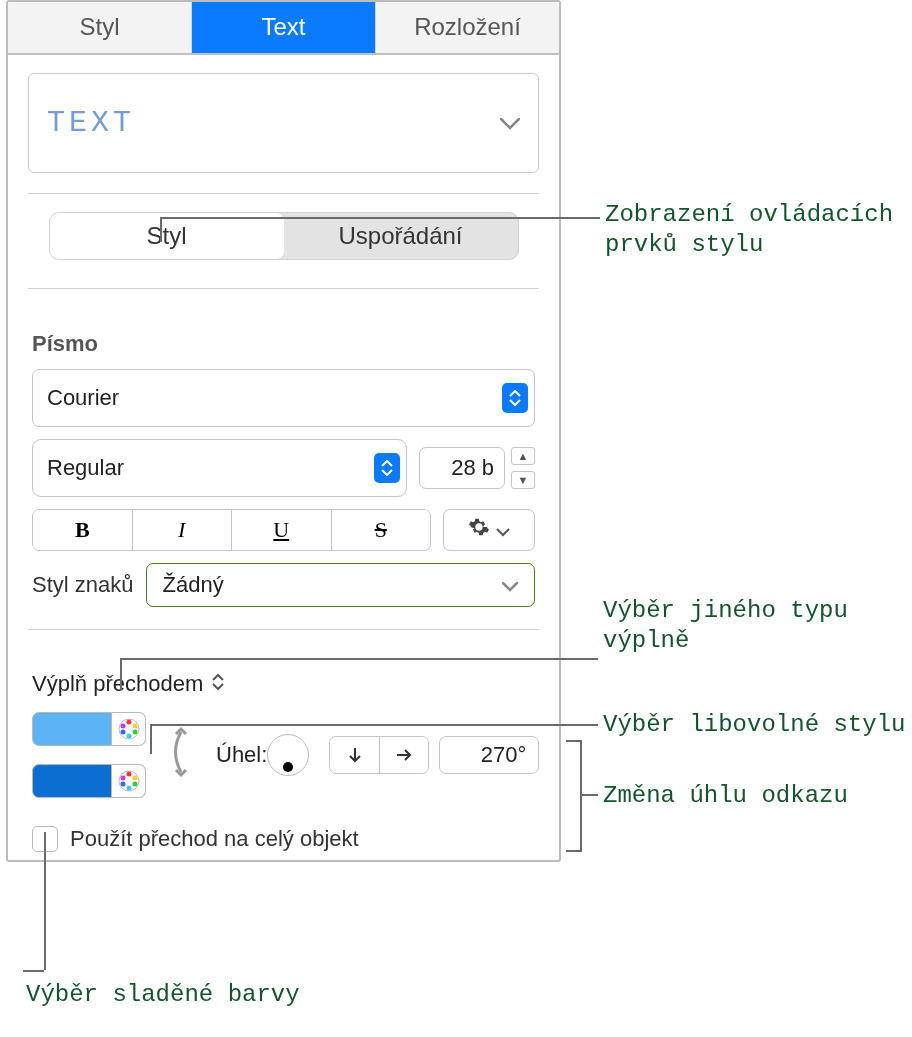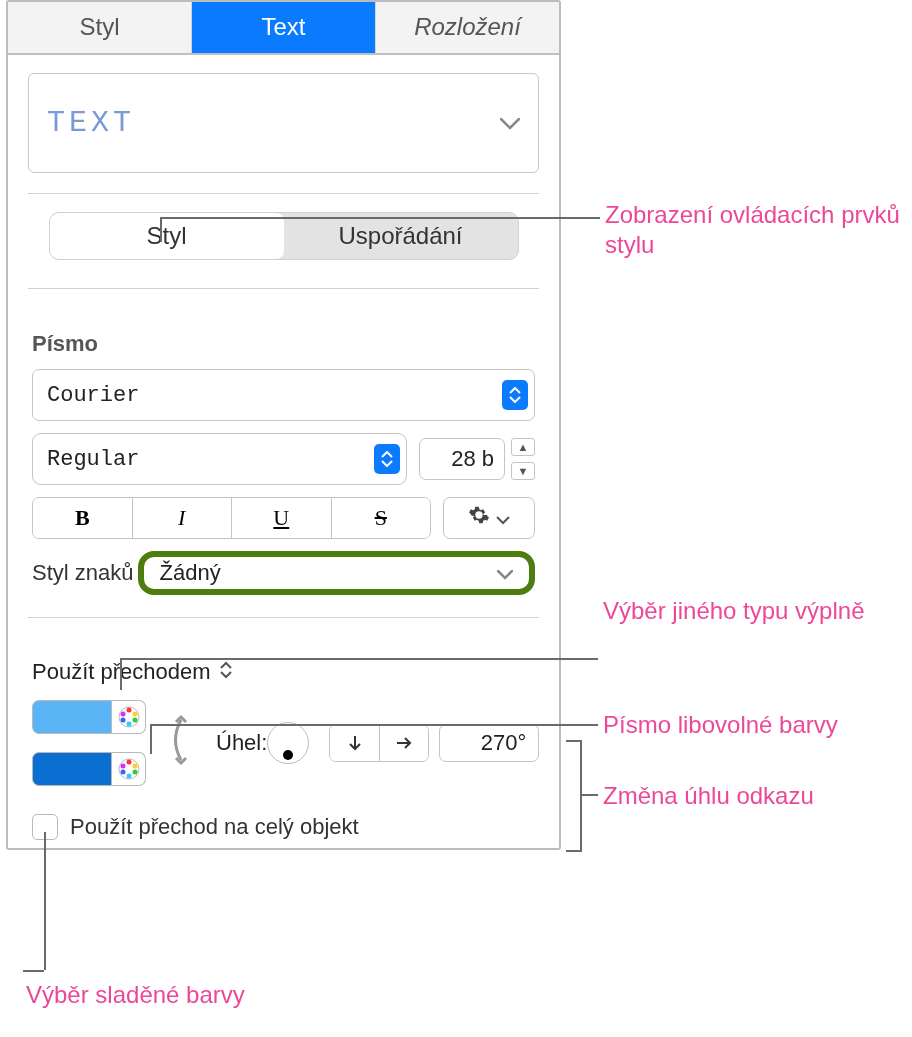--- a/index.html
+++ b/index.html
@@ -31,21 +31,21 @@
     background: #f3f3f3;
   }
   .topbar div {
     flex: 1;
     text-align: center;
     padding: 11px 0 12px;
     font-size: 24px;
     color: #555;
     border-right: 1px solid #d5d5d5;
   }
-  .topbar div:last-child { border-right: none; font-style: italic; }
+  .topbar div:last-child { border-right: none; }
   .topbar .active {
     background: #0a7bff;
     color: #fff;
   }
 
   
   .para-style {
     margin: 18px 20px 0;
     border: 1px solid #c9c9c9;
     border-radius: 6px;
@@ -95,21 +95,21 @@
     color: #555;
     margin: 42px 0 12px 24px;
     font-weight: 600;
   }
 
   .row { display:flex; gap:12px; margin:0 24px 12px; align-items:center; }
 
   .popup {
     display:flex; align-items:center; justify-content:space-between;
     background:#fff; border:1px solid #c4c4c4; border-radius:7px;
-    font-size:22px; padding:6px 6px 6px 14px; height:52px;font-family:Liberation Mono, monospace;
+    font-size:22px; padding:6px 6px 6px 14px; height:58px;
   }
   .popup .stepper-blue {
     width:26px; height:30px; border-radius:5px; background:#0a7bff;
     display:flex; flex-direction:column; justify-content:center; align-items:center;
     gap:2px; margin-left:8px;
   }
   .stepper-blue svg { display:block; }
 
   .font-family { flex:1; }
   .font-style { flex:1;border-radius:9px; }
@@ -143,25 +143,25 @@
   .bius .i { font-style:italic; }
   .bius .u { text-decoration:underline; }
   .bius .s { text-decoration:line-through; }
 
   .gear {
     width:92px; height:42px; border:1px solid #c4c4c4; border-radius:7px;
     display:flex; align-items:center; justify-content:center; gap:6px;
     color:#444;
   }
 
-  .char-row { display:flex; align-items:center; gap:4px; margin:10px 24px 0; }
+  .char-row { display:flex; align-items:center; gap:12px; margin:10px 24px 0; }
   .char-lbl { font-size:22px; color:#333; }
   .char-pop {
     flex:1; display:flex; justify-content:space-between; align-items:center;
-    border:6px solid #4d7c0f; border-radius:16px; height:44px;
+    border:1px solid #4d7c0f; border-radius:7px; height:44px;
     padding:0 16px; font-size:22px;
   }
 
   
   .fill-pop {
     display:flex; align-items:center; gap:8px; margin:40px 0 14px 24px;
     font-size:22px; font-weight:500; color:#222;
   }
   .fill-pop svg { margin-top:2px; }
 
@@ -211,21 +211,21 @@
   .checkbox-row {
     display:flex; align-items:center; gap:12px; margin:28px 24px 8px;
   }
   .checkbox {
     width:26px; height:26px; border:1px solid #b9b9b9; border-radius:5px; background:#fff;
   }
   .checkbox-label { font-size:22px; color:#333; }
 
   
   .callout {
-    position:absolute; font-size:24px; color:#ec4899; line-height:1.25;
+    position:absolute; font-size:24px; color:#14532d; line-height:1.25;font-family:Liberation Mono, monospace;
   }
   .line {
     position:absolute; background:#6a6a6a;
   }
   .line.h { height:2px; }
   .line.v { width:2px; }
 
   .bracket {
     position:absolute; width:16px; border:2px solid #6a6a6a; border-left:none;
   }
@@ -325,21 +325,21 @@
         <svg width="16" height="10">
             <path d="M1 1 L8 8 L15 1" stroke="#888" stroke-width="2.5" fill="none" stroke-linecap="round"></path>
           </svg>
       </span>
     </div>
   </div>
 
   <div class="hr" style="margin-top:22px"></div>
 
   <div class="fill-pop">
-    <span>Použít přechodem</span>
+    <span>Výplň přechodem</span>
     <span>
       <svg width="14" height="20">
         <path d="M2 8 L7 3 L12 8" stroke="#555" stroke-width="2" fill="none"></path>
         <path d="M2 12 L7 17 L12 12" stroke="#555" stroke-width="2" fill="none"></path>
       </svg>
     </span>
   </div>
 
   <div class="gradient-row">
     <div class="swatches">
@@ -415,21 +415,21 @@
 <div class="line v" style="left:160px; top:217px; height:25px"></div>
 <div class="line h" style="left:160px; top:217px; width:440px"></div>
 <div class="callout" style="left:605px; top:200px">Zobrazení ovládacích prvků stylu</div>
 
 <div class="line v" style="left:120px; top:658px; height:32px"></div>
 <div class="line h" style="left:120px; top:658px; width:478px"></div>
 <div class="callout" style="left:603px; top:596px">Výběr jiného typu výplně</div>
 
 <div class="line v" style="left:150px; top:724px; height:30px"></div>
 <div class="line h" style="left:150px; top:724px; width:448px"></div>
-<div class="callout" style="left:603px; top:710px">Písmo libovolné barvy</div>
+<div class="callout" style="left:603px; top:710px">Výběr libovolné stylu</div>
 
 <div class="bracket" style="left:566px; top:740px; height:112px"></div>
 <div class="line h" style="left:582px; top:794px; width:16px"></div>
 <div class="callout" style="left:603px; top:781px">Změna úhlu odkazu</div>
 
 <div class="line v" style="left:44px; top:832px; height:138px"></div>
 <div class="line h" style="left:23px; top:970px; width:21px"></div>
 <div class="callout" style="left:26px; top:980px">Výběr sladěné barvy</div>
 
 </body></html>

